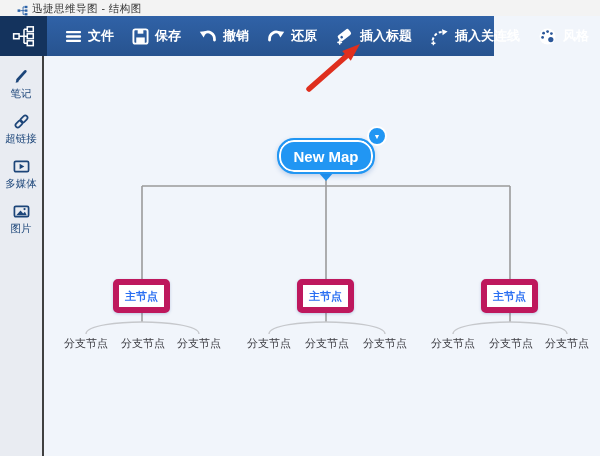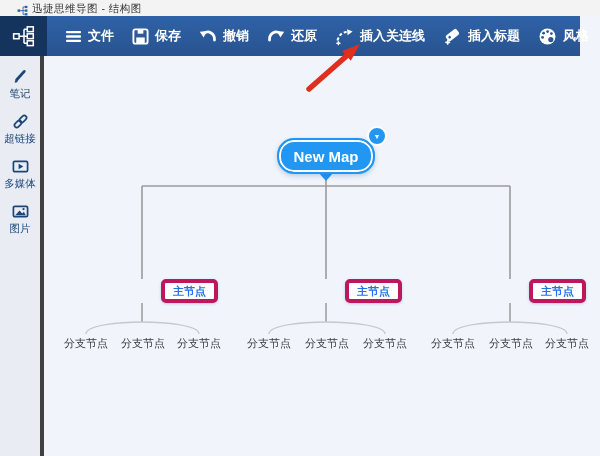--- a/index.html
+++ b/index.html
@@ -6,55 +6,55 @@
   html,body { width:600px; height:456px; }
   body { font-family:"Liberation Sans","DejaVu Sans",sans-serif; overflow:hidden; }
   .app { position:relative; width:600px; height:456px; background:#f1f5fb; overflow:hidden; }
 
   
   .titlebar { position:absolute; left:0; top:0; width:600px; height:16px;
     background:#f3f3f3; display:flex; align-items:flex-end; padding-left:17px; }
   .titlebar .ttl { font-size:10.5px; color:#333; margin-left:4px; letter-spacing:.5px; }
 
   
-  .toolbar { position:absolute; left:0; top:16px; width:580px; height:40px;
+  .toolbar { position:absolute; left:0; top:16px; width:494px; height:40px;
     background:linear-gradient(#3062a7,#27538f); display:flex; align-items:center; }
   .appsq { width:47px; height:40px; background:#14335d; display:flex; align-items:center;
     justify-content:center; flex:none; cursor:pointer; }
   .tbtn { display:flex; align-items:center; column-gap:6px; color:#fff; font-size:13px;
     font-weight:bold; margin-left:18px; white-space:nowrap; cursor:pointer; }
   .tbtn:first-of-type { margin-left:9px; }
   .tbtn svg { flex:none; }
 
   
   .sidebar { position:absolute; left:0; top:56px; width:44px; height:400px;
-    background:#e9ecf2; border-right:4px solid #404040; display:flex; flex-direction:column;
+    background:#e9ecf2; border-right:2px solid #404040; display:flex; flex-direction:column;
     align-items:center; padding-top:12px; }
   .side-item { display:flex; flex-direction:column; align-items:center; row-gap:2px;
     margin-bottom:12px; cursor:pointer; }
   .side-item .lbl { font-size:10.5px; color:#1c4579; white-space:nowrap; }
 
   
   .canvas { position:absolute; left:44px; top:56px; width:556px; height:400px;
     background:#f1f5fb; }
   .connectors { position:absolute; left:0; top:0; }
 
   .root-node { position:absolute; left:233px; top:82px; width:98px; height:36px;
     background:#2196f3; border:2px solid #2196f3; border-radius:17px;
     box-shadow:inset 0 0 0 2px #fff, 0 2px 5px rgba(30,90,180,.25);
     display:flex; align-items:center; justify-content:center;
     color:#fff; font-size:15px; font-weight:bold; cursor:pointer; }
   .badge { position:absolute; left:323px; top:70px; width:20px; height:20px;
     background:#2196f3; border:2px solid #fff; border-radius:50%;
     display:flex; align-items:center; justify-content:center;
     color:#fff; font-size:7px; cursor:pointer; }
-  .main-node { position:absolute; top:223px; width:57px; height:24px; background:#fff;
-    border:4px solid #be185d; border-radius:5px; box-shadow:0 1px 3px rgba(40,80,160,.25);
+  .main-node { position:absolute; top:223px; width:57px; height:34px; background:#fff;
+    border:6px solid #be185d; border-radius:5px; box-shadow:0 1px 3px rgba(40,80,160,.25);
     display:flex; align-items:center; justify-content:center;
-    color:#2a6ff2; font-size:11px; font-weight:bold; white-space:nowrap; cursor:pointer;margin-left:48px; }
+    color:#2a6ff2; font-size:11px; font-weight:bold; white-space:nowrap; cursor:pointer; }
   .branch-label { position:absolute; top:280px; transform:translateX(-50%);
     font-size:11px; color:#3a3a40; white-space:nowrap; cursor:pointer; }
 
   .arrow-overlay { position:absolute; left:0; top:0; z-index:50; pointer-events:none; }
 </style>
 </head>
 <body>
 
 <div class="app">
 
@@ -109,38 +109,38 @@
     <div class="tbtn">
       <svg width="18" height="18" viewBox="0 0 18 18">
         <path d="M2.5 13 C2 6.5 8.5 2.8 13 6.5" stroke="#fff" stroke-width="2.8" fill="none" stroke-linecap="round"></path>
         <polygon points="17.2,4.8 10,4 13.4,10.4" fill="#fff"></polygon>
       </svg>
       <span>还原</span>
     </div>
 
     <div class="tbtn">
       <svg width="19" height="19" viewBox="0 0 19 19">
-        <path d="M2.5 13.5 C4.5 6.5 9 4.5 14 5" stroke="#fff" stroke-width="2" fill="none" stroke-dasharray="3 2.2"></path>
-        <polygon points="17.6,4.6 12,2.2 12.6,8.2" fill="#fff"></polygon>
-        <rect x="1.2" y="15.4" width="4.4" height="1.5" rx=".7" fill="#fff"></rect>
-        <rect x="2.65" y="13.95" width="1.5" height="4.4" rx=".7" fill="#fff"></rect>
-      </svg>
-      <span>插入关连线</span>
-    </div>
-
-    <div class="tbtn">
-      <svg width="19" height="19" viewBox="0 0 19 19">
         <g transform="rotate(-38 9 8)">
           <rect x="2.5" y="4.8" width="13.5" height="7" rx="2" fill="#fff"></rect>
           <circle cx="5.8" cy="8.3" r="1.3" fill="#2b5799"></circle>
         </g>
         <rect x="2.2" y="14.6" width="5" height="1.6" rx=".8" fill="#fff"></rect>
         <rect x="3.9" y="12.9" width="1.6" height="5" rx=".8" fill="#fff"></rect>
       </svg>
       <span>插入标题</span>
+    </div>
+
+    <div class="tbtn">
+      <svg width="19" height="19" viewBox="0 0 19 19">
+        <path d="M2.5 13.5 C4.5 6.5 9 4.5 14 5" stroke="#fff" stroke-width="2" fill="none" stroke-dasharray="3 2.2"></path>
+        <polygon points="17.6,4.6 12,2.2 12.6,8.2" fill="#fff"></polygon>
+        <rect x="1.2" y="15.4" width="4.4" height="1.5" rx=".7" fill="#fff"></rect>
+        <rect x="2.65" y="13.95" width="1.5" height="4.4" rx=".7" fill="#fff"></rect>
+      </svg>
+      <span>插入关连线</span>
     </div>
 
     <div class="tbtn">
       <svg width="19" height="19" viewBox="0 0 19 19">
         <circle cx="9.5" cy="9.5" r="8" fill="#fff"></circle>
         <circle cx="12.8" cy="12.6" r="2.6" fill="#2b5799"></circle>
         <circle cx="5.6" cy="6.2" r="1.4" fill="#2b5799"></circle>
         <circle cx="9.6" cy="4.6" r="1.4" fill="#2b5799"></circle>
         <circle cx="13.4" cy="6.6" r="1.4" fill="#2b5799"></circle>
         <circle cx="4.6" cy="10.4" r="1.4" fill="#2b5799"></circle>

